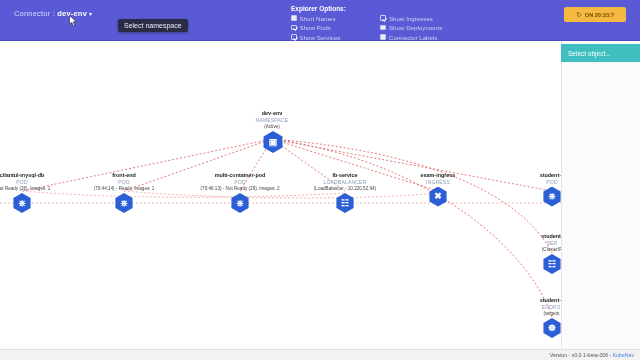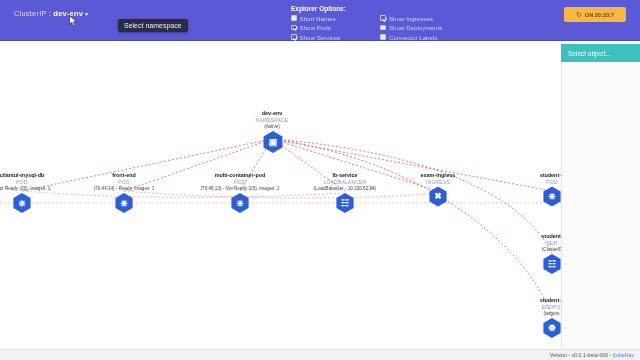--- a/index.html
+++ b/index.html
@@ -126,21 +126,21 @@
   }
 </style>
 </head>
 <body>
 
 <div id="app">
 
   <div class="topbar">
 
     <div class="ns-label">
-      <span>ClusterIP : </span><b>dev-env</b><span class="ns-caret">▾</span>
+      <span>Connector : </span><b>dev-env</b><span class="ns-caret">▾</span>
     </div>
 
     <svg class="cursor-arrow" viewBox="0 0 9 12">
       <path d="M0.5 0.5 L0.5 9.5 L2.8 7.3 L4.3 11 L5.9 10.3 L4.4 6.8 L7.5 6.8 Z" fill="#ffffff" stroke="#2b2b44" stroke-width="0.7"></path>
     </svg>
 
     <div class="tooltip">Select namespace</div>
 
     <div class="explorer">
       <div class="explorer-title">Explorer Options:</div>

